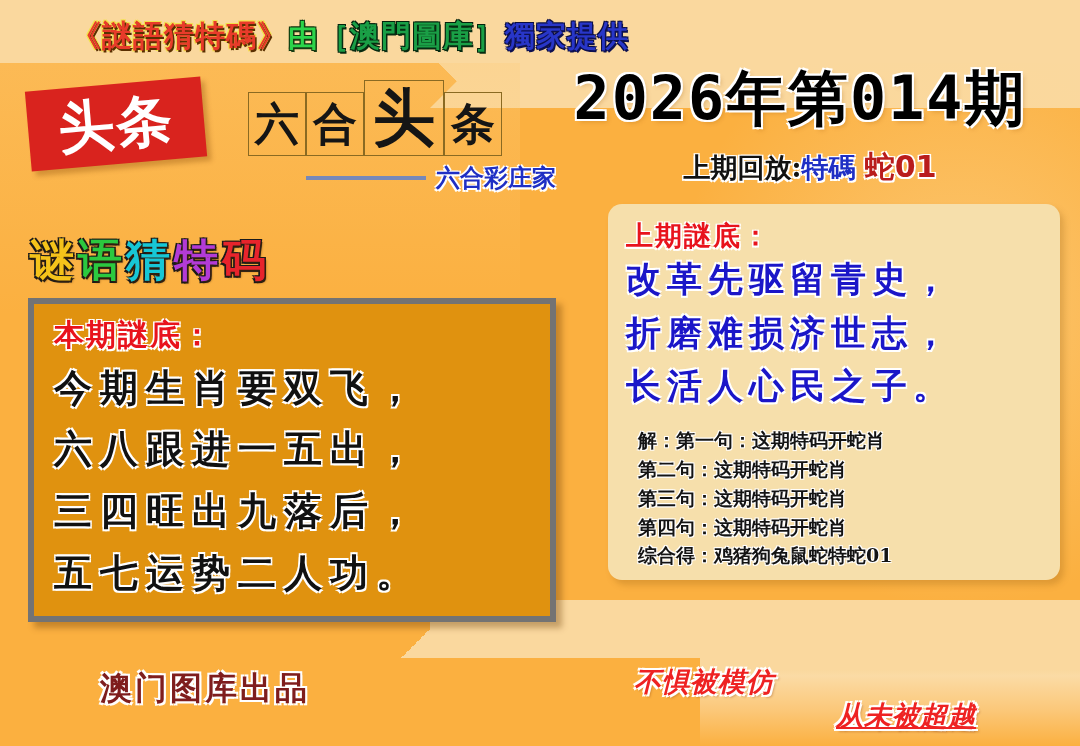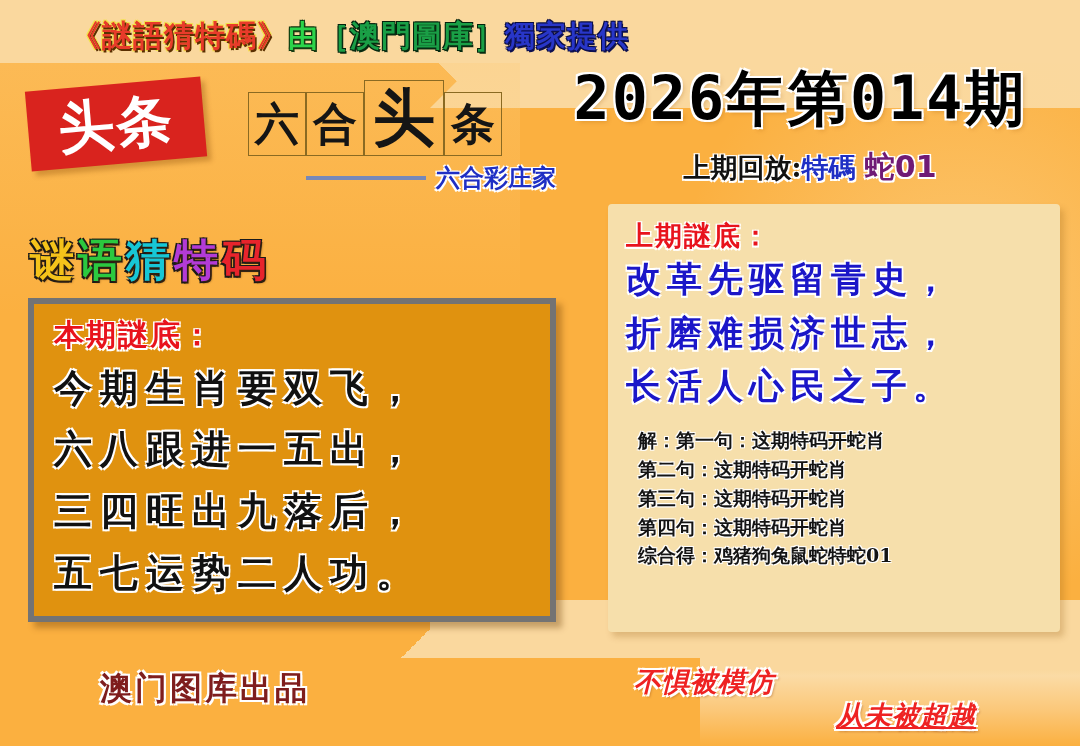--- a/index.html
+++ b/index.html
@@ -138,21 +138,21 @@
   }
   .recap {
     position: absolute; left: 560px; top: 152px; width: 500px;
     text-align: center; white-space: nowrap;
     font-size: 27px; font-weight: bold;
     font-family: "DejaVu Serif", "Liberation Serif", serif;
     line-height: 1;
   }
   .recap .rc-a { color: #111; text-shadow: -1.5px -1.5px 0 #fff, 1.5px -1.5px 0 #fff, -1.5px 1.5px 0 #fff, 1.5px 1.5px 0 #fff; }
   .recap .rc-b { color: #1f2fc4; text-shadow: -1.5px -1.5px 0 #fff, 1.5px -1.5px 0 #fff, -1.5px 1.5px 0 #fff, 1.5px 1.5px 0 #fff; }
-  .recap .rc-c { color: #701a75; font-size: 30px; font-family: "DejaVu Sans", "Liberation Sans", sans-serif;
+  .recap .rc-c { color: #b91c1c; font-size: 30px; font-family: "DejaVu Sans", "Liberation Sans", sans-serif;
                  text-shadow: -1.5px -1.5px 0 #fff, 1.5px -1.5px 0 #fff, -1.5px 1.5px 0 #fff, 1.5px 1.5px 0 #fff; }
 
   
   .riddle-heading {
     position: absolute; left: 30px; top: 238px;
     font-size: 44px; font-weight: bold;
     font-family: "DejaVu Serif", "Liberation Serif", serif;
     letter-spacing: 4px;
     line-height: 1;
   }
@@ -198,23 +198,23 @@
     font-family: "DejaVu Serif", "Liberation Serif", serif;
     color: #7f1d1d;
     letter-spacing: 3px;
     line-height: 1;
     text-shadow: -2px -2px 0 #fff, 2px -2px 0 #fff, -2px 2px 0 #fff, 2px 2px 0 #fff;
   }
 
   
   .prev-box {
     position: absolute; left: 608px; top: 204px;
-    width: 452px; height: 428px;
+    width: 452px; height: 376px;
     background: #f6dfab;
-    border-radius: 4px;
+    border-radius: 14px;
     box-shadow: 4px 5px 6px rgba(140,85,10,0.25);
     padding: 16px 16px 2px 18px;
   }
   .prev-label {
     color: #e8131c;
     font-size: 27px; font-weight: bold;
     font-family: "DejaVu Serif", "Liberation Serif", serif;
     letter-spacing: 2px;
     line-height: 1.2;
     text-shadow: -1.5px -1.5px 0 #fff, 1.5px -1.5px 0 #fff, -1.5px 1.5px 0 #fff, 1.5px 1.5px 0 #fff;

